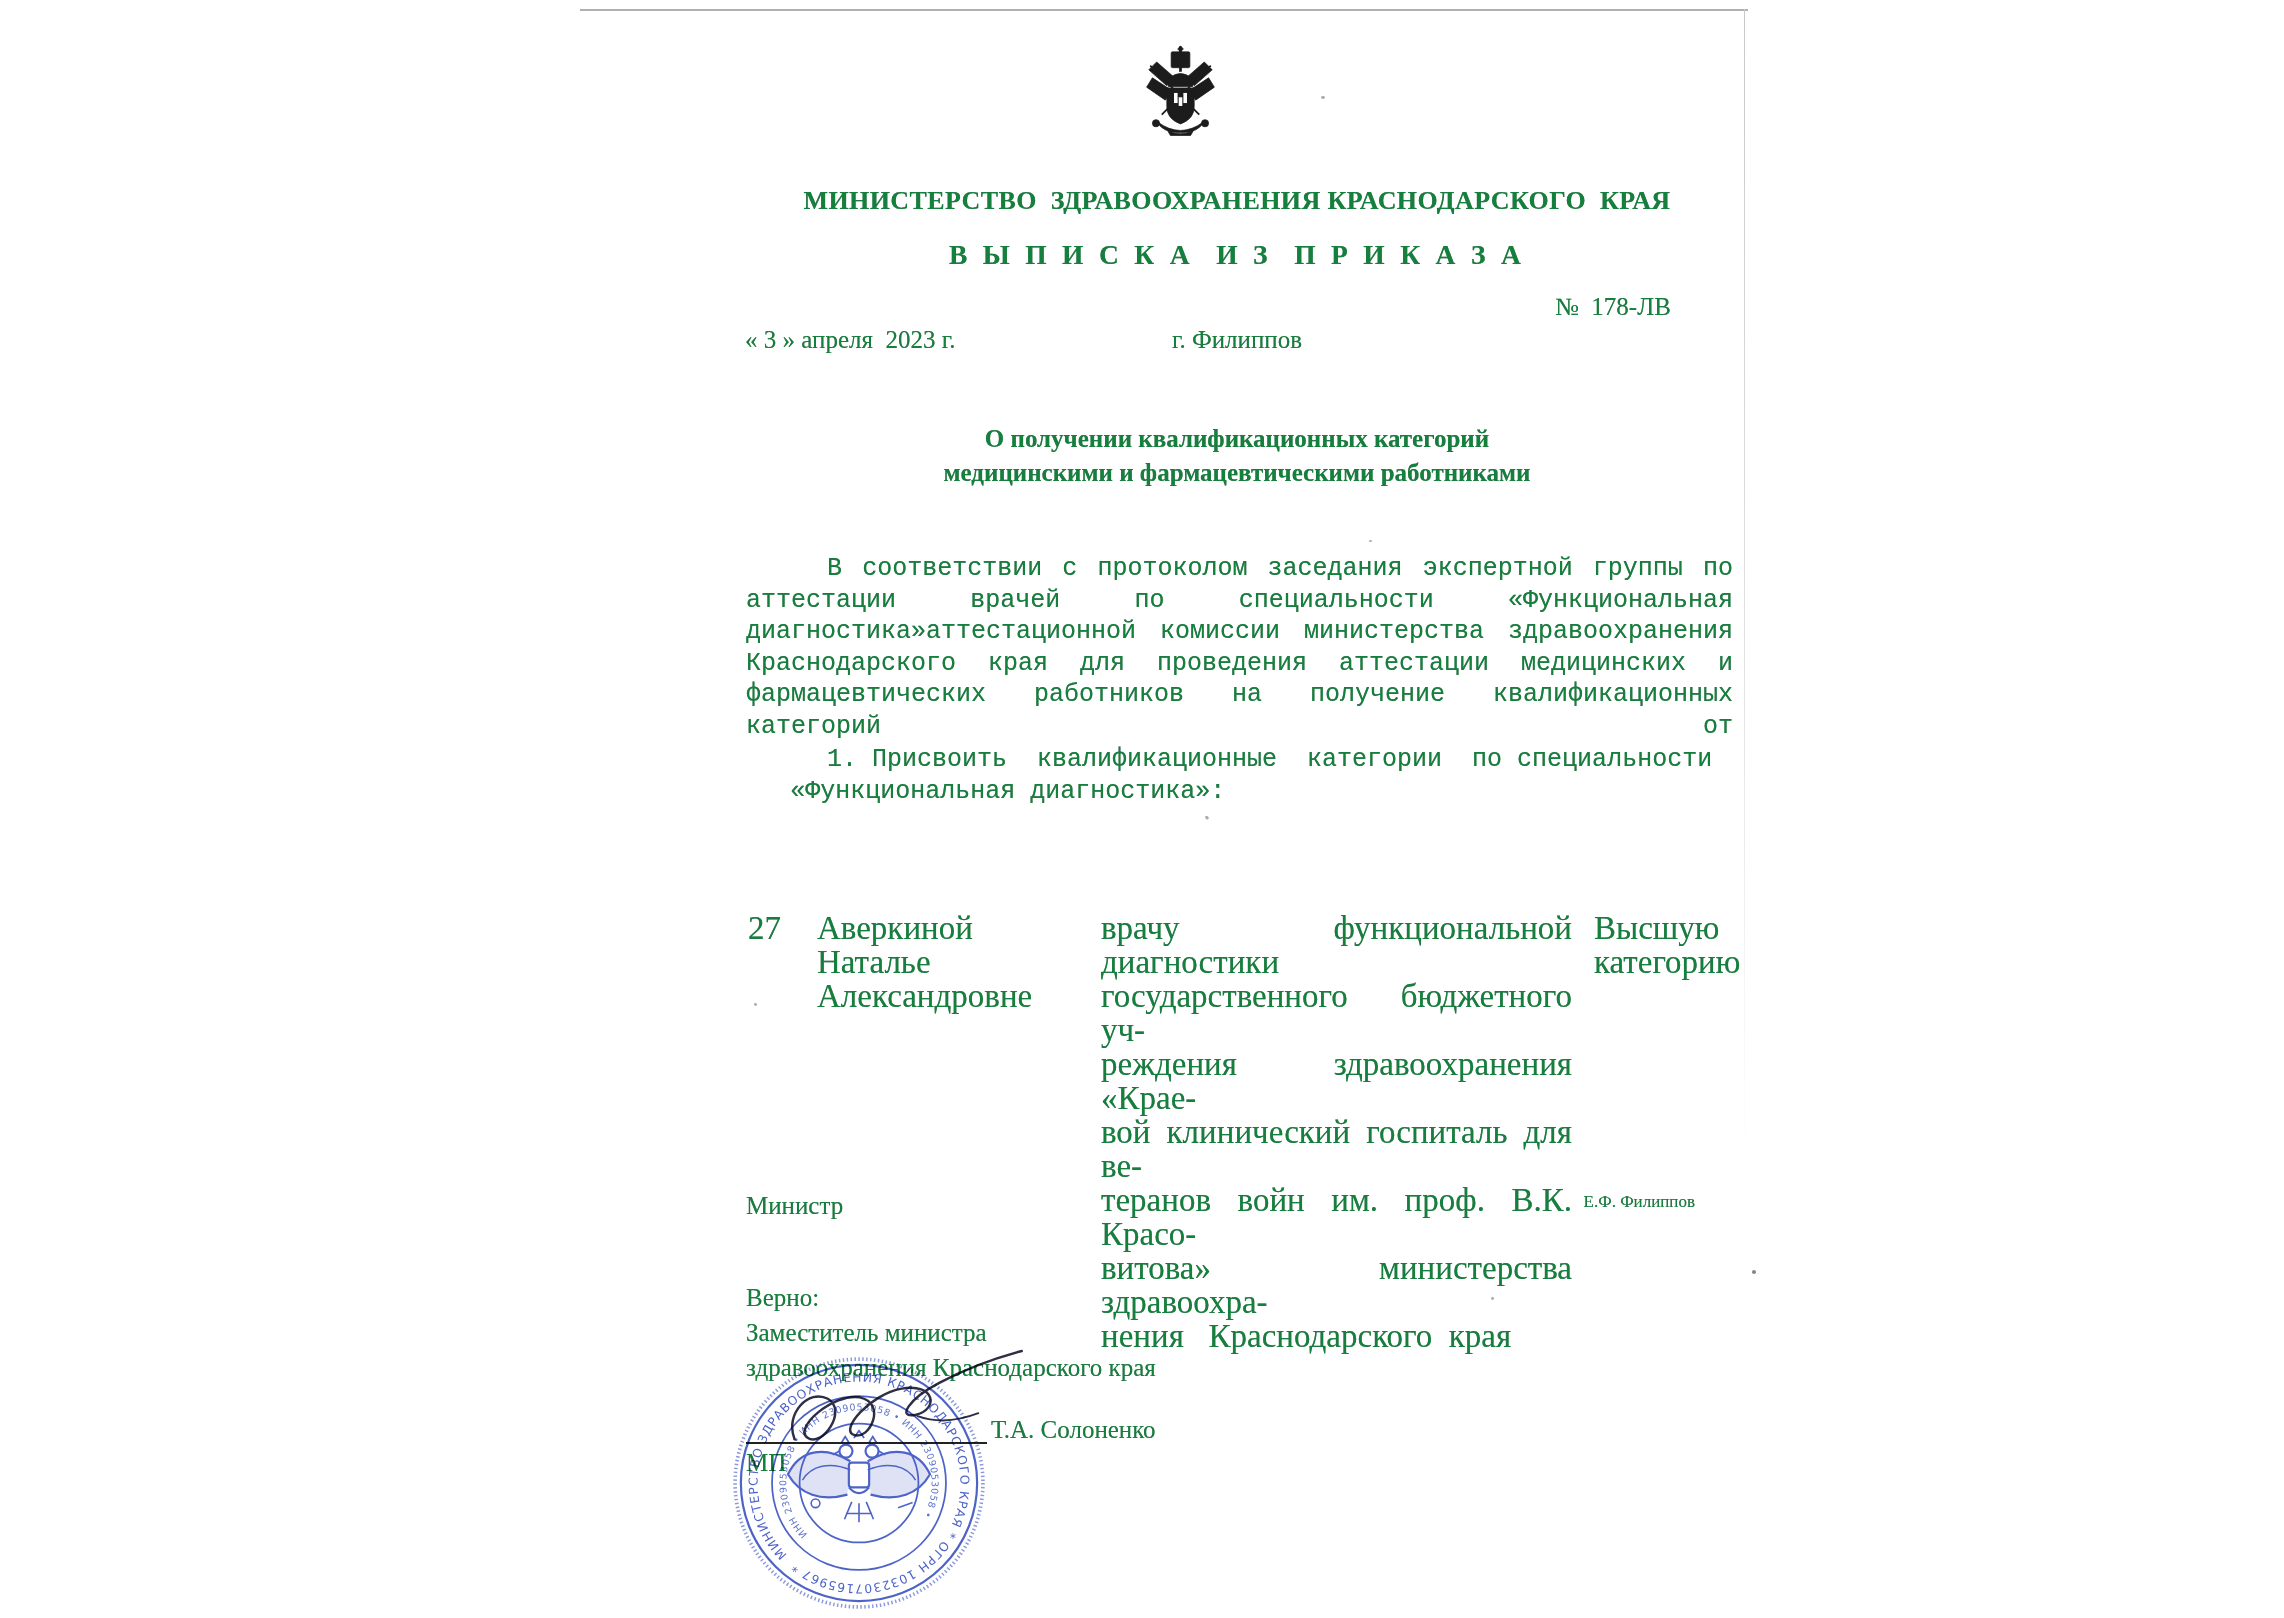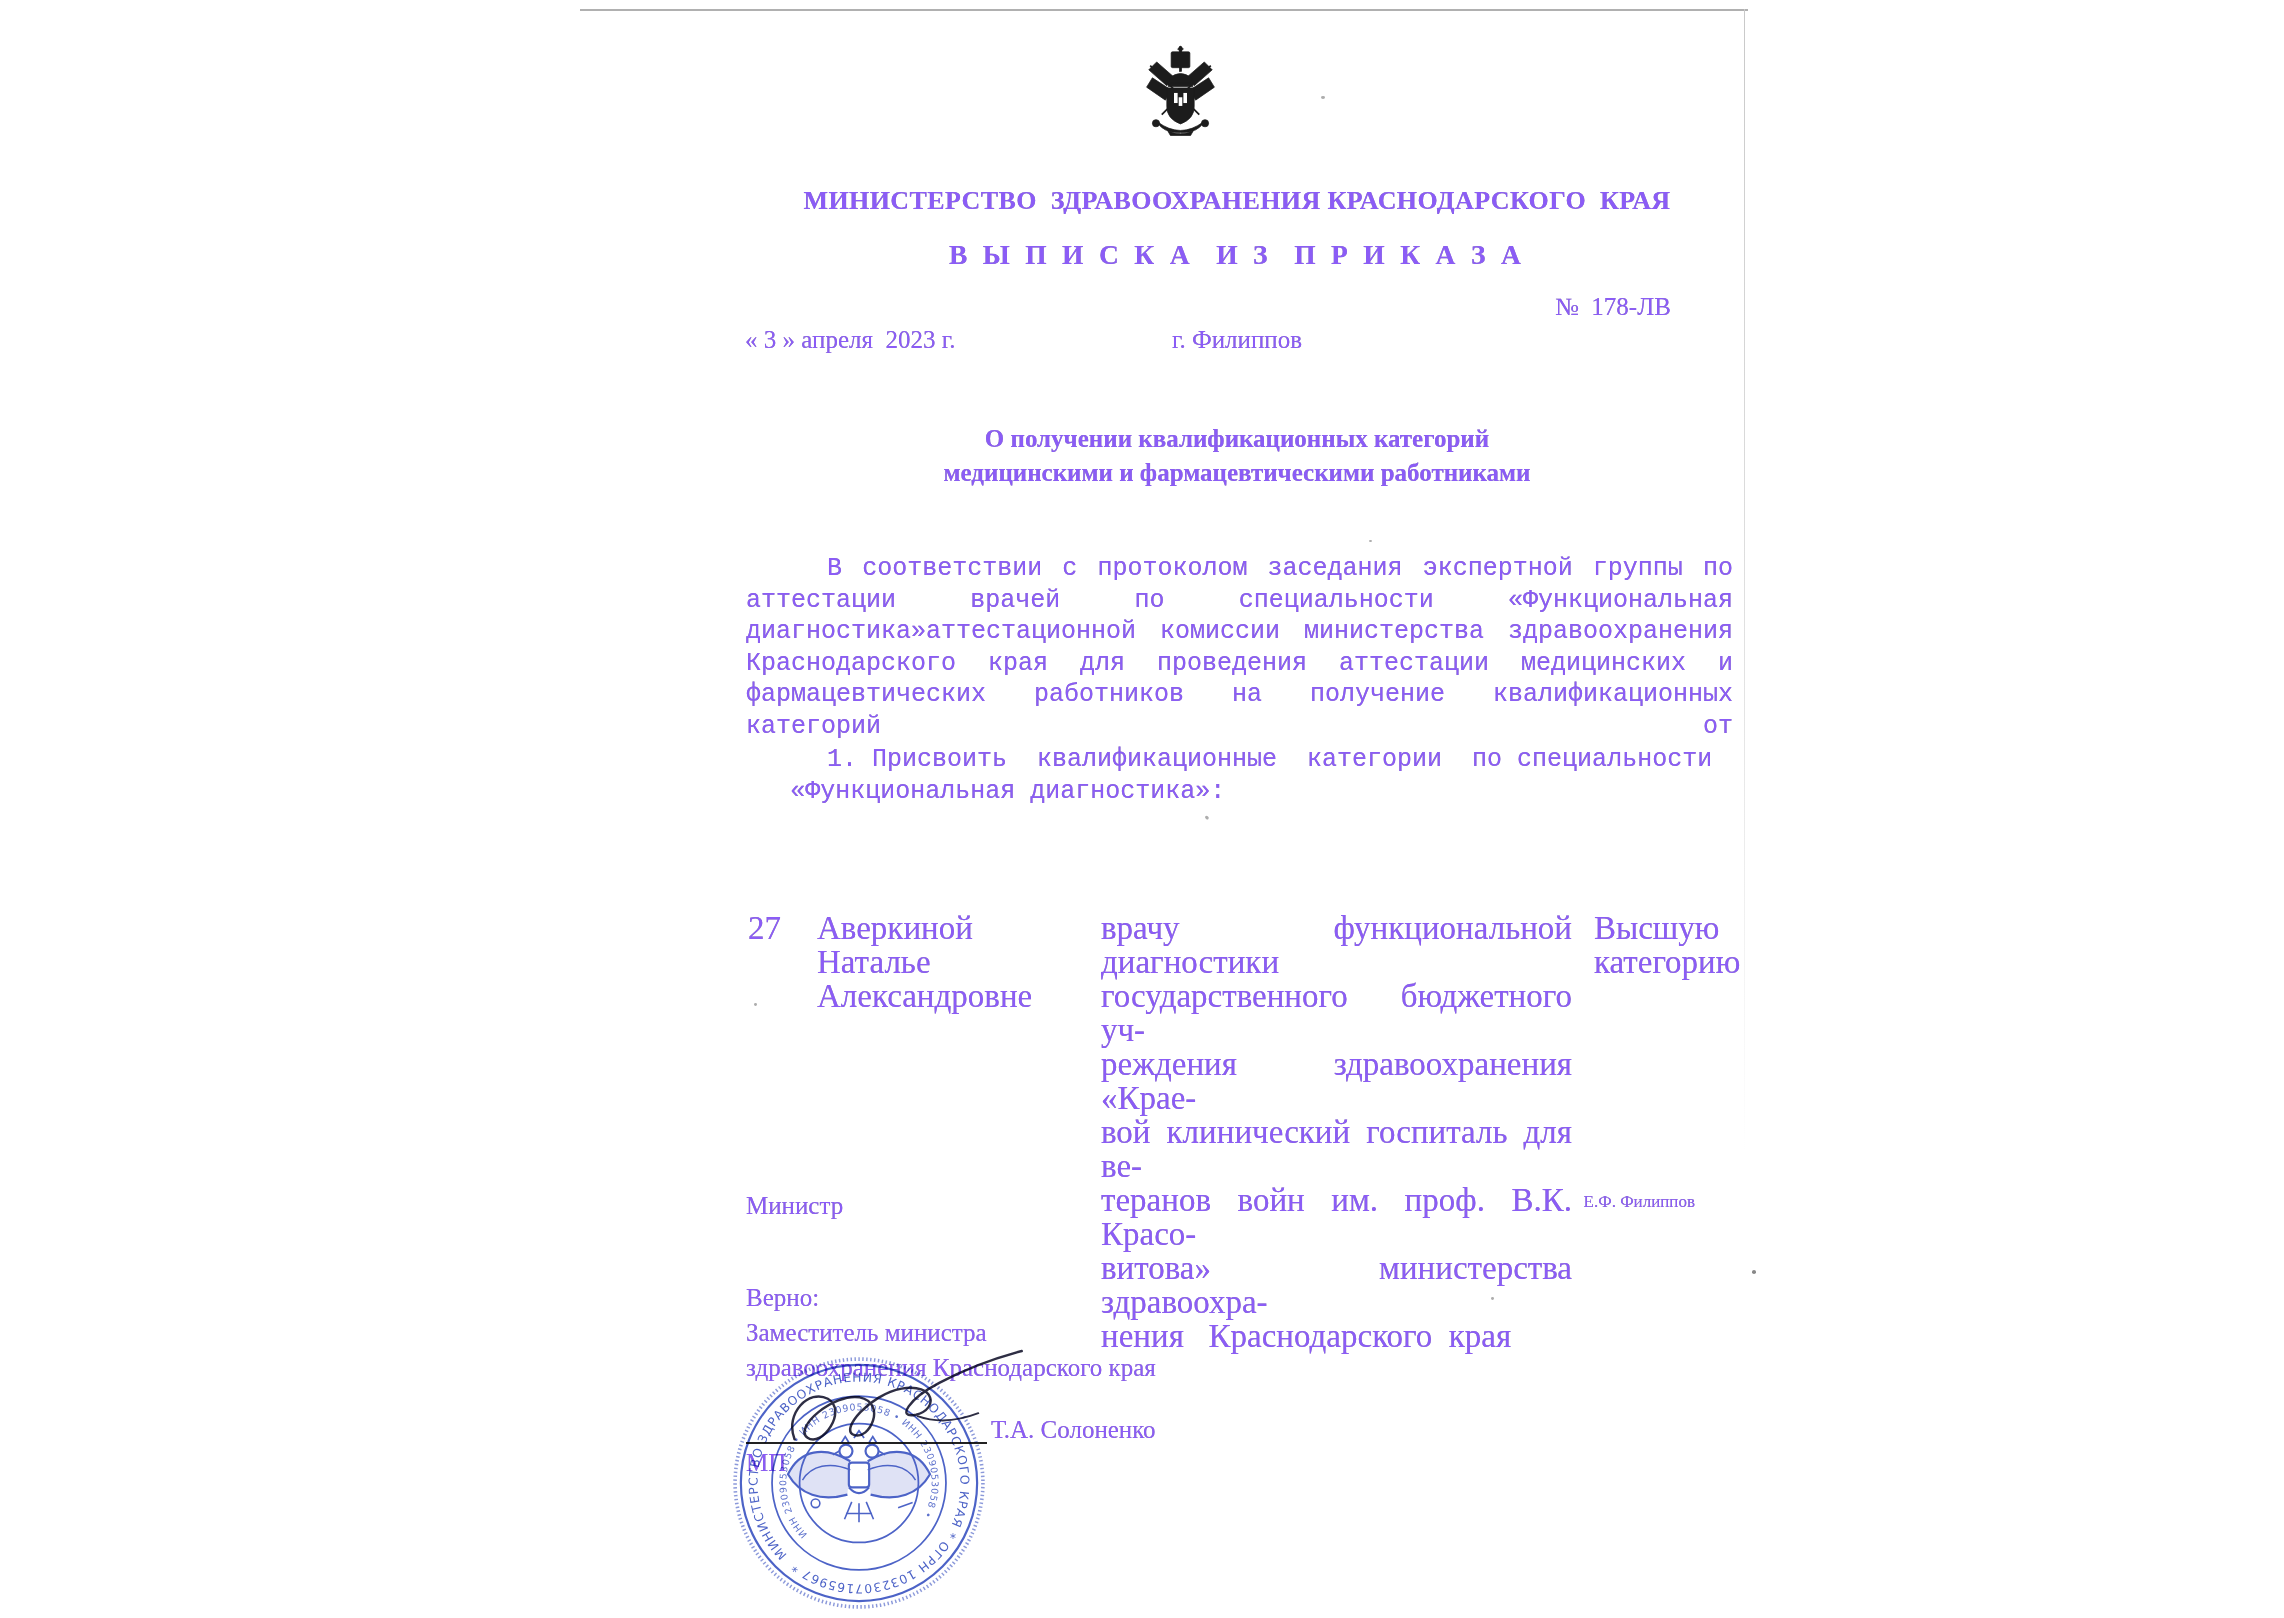--- a/index.html
+++ b/index.html
@@ -1,19 +1,19 @@
 <!DOCTYPE html>
 <html style="font-size:11.6px"><head>
 <meta charset="utf-8">
 <style>
   html,body{margin:0;padding:0;background:#ffffff;}
   .page{position:relative;width:2284px;height:1618px;background:#ffffff;overflow:hidden;
         font-family:"Liberation Serif","DejaVu Serif",serif;color:#1e1e1e;}
   .abs{position:absolute;}
-  .txt{font-family:"Liberation Serif","DejaVu Serif",serif;color:#8b5cf6;
+  .txt{font-family:"Liberation Serif","DejaVu Serif",serif;color:#15803d;
        text-shadow:0 0 0.5px rgba(30,30,30,.45);}
   .b{font-weight:bold;}
   .ctr{text-align:center;}
   .pre{white-space:pre-wrap;}
   .jl{text-align:justify;text-align-last:justify;}
   .body-block{font-size:25px;line-height:31.5px;width:987px;font-family:Liberation Mono, monospace;}
   .tbl{font-size:33px;line-height:34px;margin-top:37px;}
   .speck{position:absolute;border-radius:50%;background:#8a8a8a;opacity:.7;}
   .scanline-top{position:absolute;left:580px;top:9.4px;width:1168px;height:1.4px;background:#b0b0b0;}
   .scanline-right{position:absolute;left:1744px;top:9.4px;width:1.4px;height:1141px;

